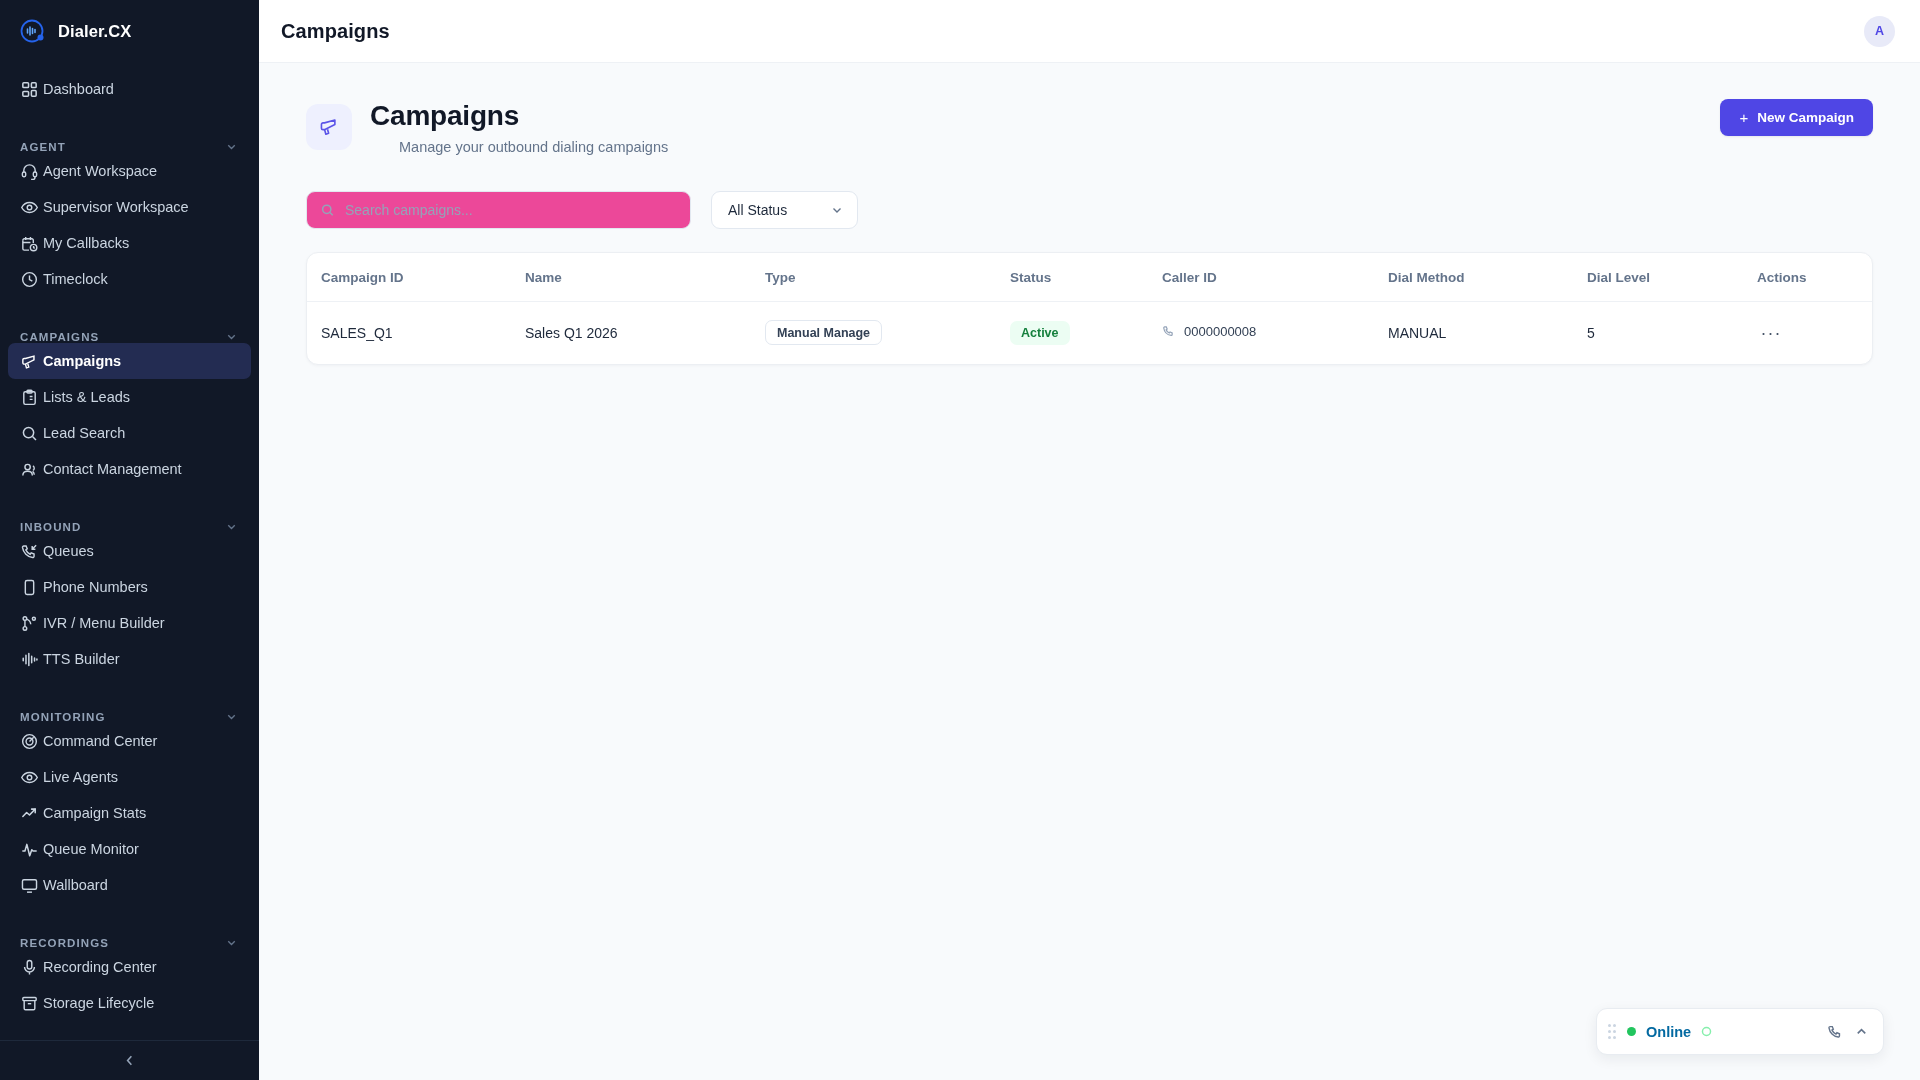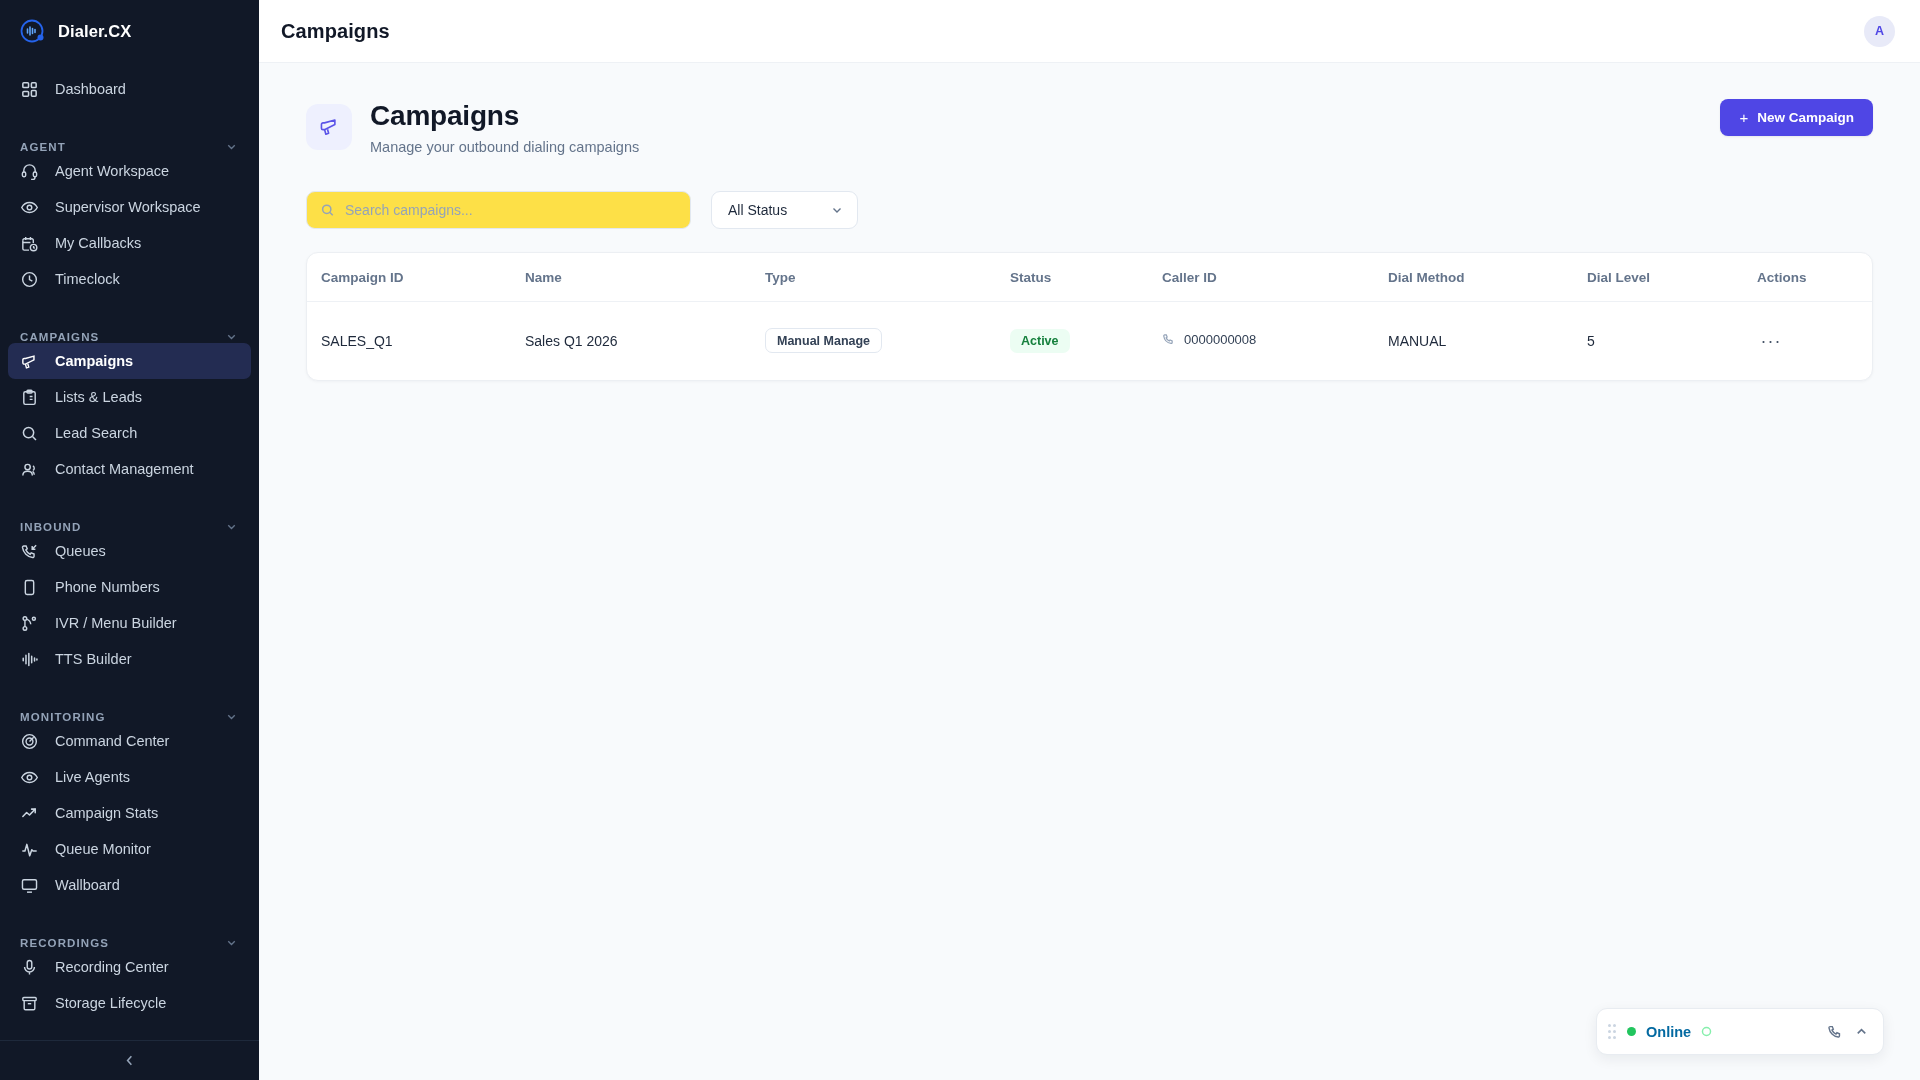--- a/index.html
+++ b/index.html
@@ -27,21 +27,21 @@
   .brand-logo { width: 26px; height: 26px; flex: 0 0 26px; }
   .brand-name {
     font-size: 16.5px; font-weight: 700; color: #ffffff;
     letter-spacing: .1px;
   }
   .nav {
     flex: 1 1 auto; overflow: hidden;
     padding-top: 8px;
   }
   .nav-item {
-    display: flex; align-items: center; gap: 16px;
+    display: flex; align-items: center; gap: 4px;
     height: 36px; margin: 0 8px;
     padding: 0 12px; border-radius: 7px;
     color: #cbd5e1; font-size: 14.5px;
     cursor: pointer; white-space: nowrap;
   }
   .nav-item.active {
     background: #232c52; color: #ffffff; font-weight: 600;
   }
   .nav-item .ico { width: 19px; height: 19px; flex: 0 0 19px; display: block; }
   .nav-item .ico svg { width: 19px; height: 19px; display: block; }
@@ -81,41 +81,41 @@
 
   .page-head { display: flex; align-items: flex-start; justify-content: space-between; }
   .page-head-left { display: flex; align-items: center; gap: 18px; }
   .page-icon {
     width: 46px; height: 46px; border-radius: 12px;
     background: #eef0fe; color: #5b54e8;
     display: flex; align-items: center; justify-content: center;
   }
   .page-icon svg { width: 23px; height: 23px; }
   .page-title { font-size: 28px; font-weight: 700; color: #111827; line-height: 1.2; letter-spacing: -.2px; }
-  .page-sub { font-size: 14.5px; color: #64748b; margin-top: 6px; }
+  .page-sub { font-size: 14.5px; color: #64748b; margin-top: 6px; margin-left: 29px; }
   .btn-primary {
     display: inline-flex; align-items: center; gap: 9px;
     height: 37px; padding: 0 19px; border: none; border-radius: 8px;
     background: #4f46e5; color: #fff;
     font-size: 13.5px; font-weight: 600; cursor: pointer;
     font-family: inherit;
     box-shadow: 0 1px 2px rgba(16,24,40,.08);
   }
   .btn-primary .plus { font-size: 15px; line-height: 1; font-weight: 500; }
 
   .filters { display: flex; align-items: center; gap: 20px; margin-top: 36px; }
   .search-wrap { position: relative; width: 385px; }
   .search-wrap .s-ico {
     position: absolute; left: 14px; top: 50%; transform: translateY(-50%);
     width: 15px; height: 15px; color: #94a3b8;
   }
   .search-input {
     width: 100%; height: 38px;
     border: 1px solid #e2e8f0; border-radius: 9px;
-    background: #fde047; padding: 0 14px 0 38px;
+    background: #ec4899; padding: 0 14px 0 38px;
     font-size: 14px; color: #1e293b; font-family: inherit; outline: none;
   }
   .search-input::placeholder { color: #94a3b8; }
   .select-wrap { position: relative; width: 147px; }
   .select-box {
     width: 100%; height: 38px;
     border: 1px solid #e2e8f0; border-radius: 9px; background: #fff;
     display: flex; align-items: center; justify-content: space-between;
     padding: 0 13px 0 16px; font-size: 14px; color: #1e293b; cursor: pointer;
   }
@@ -128,21 +128,21 @@
     border-radius: 12px;
     box-shadow: 0 1px 3px rgba(16,24,40,.04);
     overflow: hidden;
   }
   table { width: 100%; border-collapse: collapse; }
   thead th {
     text-align: left; font-size: 13.5px; font-weight: 600; color: #64748b;
     padding: 17px 0 16px 0; border-bottom: 1px solid #eef1f5;
     white-space: nowrap;
   }
-  tbody td { padding: 26px 0; font-size: 14px; color: #1e293b; vertical-align: middle; }
+  tbody td { padding: 18px 0; font-size: 14px; color: #1e293b; vertical-align: middle; }
   .c1 { padding-left: 14px; width: 218px; }
   .c2 { width: 240px; }
   .c3 { width: 245px; }
   .c4 { width: 152px; }
   .c5 { width: 226px; }
   .c6 { width: 199px; }
   .c7 { width: 170px; }
   .c8 { text-align: left; }
 
   .tag-type {

